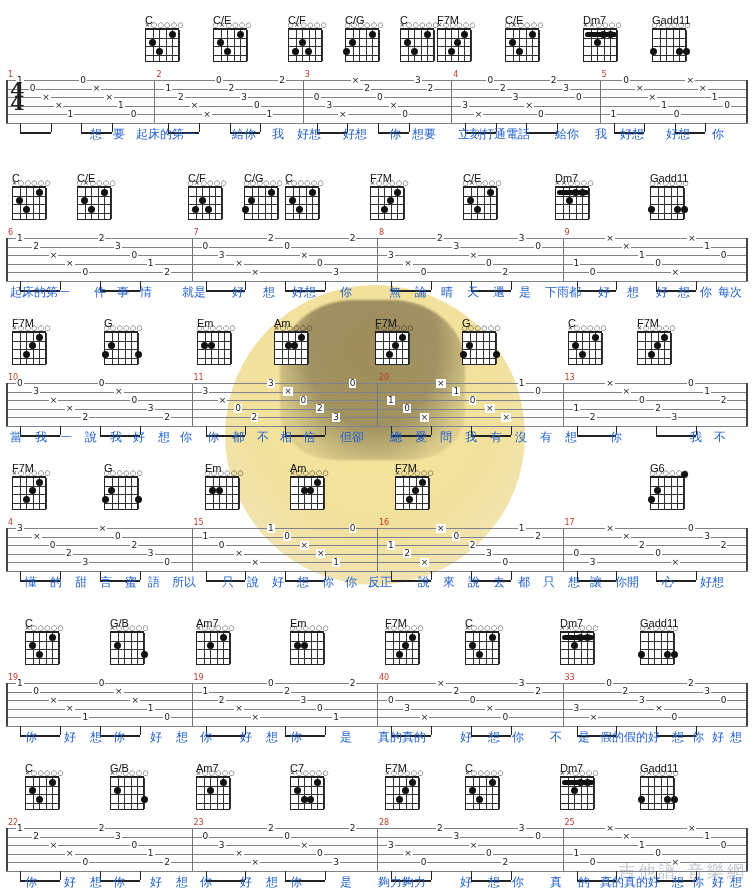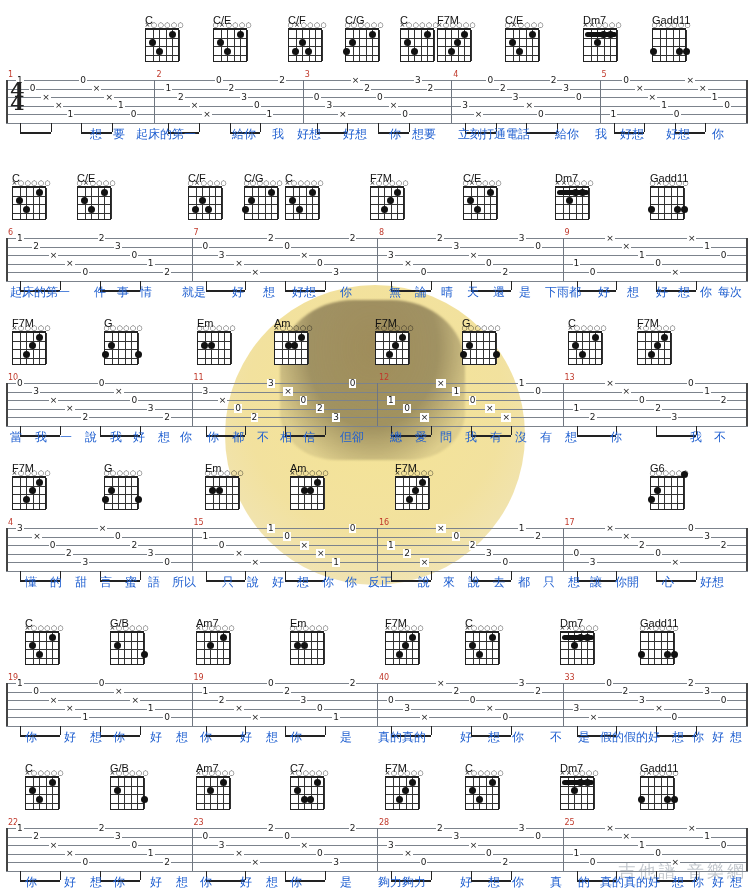--- a/index.html
+++ b/index.html
@@ -974,21 +974,21 @@
         <div class="sline" style="top: 25.5px;"></div>
         <div class="sline" style="top: 34px;"></div>
         <div class="sline" style="top: 42.5px;"></div>
         <div class="barthick" style="left: 0px; top: 0px; height: 42.5px;"></div>
         <div class="bar" style="left: 185.5px; top: 0px; height: 42.5px;"></div>
         <div class="bar" style="left: 371px; top: 0px; height: 42.5px;"></div>
         <div class="bar" style="left: 556.5px; top: 0px; height: 42.5px;"></div>
         <div class="barthick" style="left: 740px; top: 0px; height: 42.5px;"></div>
         <div class="measnum" style="left: 2px; top: -10px;">10</div>
         <div class="measnum" style="left: 187.5px; top: -10px;">11</div>
-        <div class="measnum" style="left: 373px; top: -10px;">12</div>
+        <div class="measnum" style="left: 373px; top: -10px;">20</div>
         <div class="measnum" style="left: 558.5px; top: -10px;">13</div>
         <div class="tnum" style="left: 10px; top: -4.5px;">0</div>
         <div class="tnum" style="left: 26.35px; top: 4px;">3</div>
         <div class="tx" style="left: 42.7px; top: 12.5px;">×</div>
         <div class="tx" style="left: 59.05px; top: 21px;">×</div>
         <div class="tnum" style="left: 75.4px; top: 29.5px;">2</div>
         <div class="tnum" style="left: 91.75px; top: -4.5px;">0</div>
         <div class="tx" style="left: 108.1px; top: 4px;">×</div>
         <div class="tnum" style="left: 124.45px; top: 12.5px;">0</div>
         <div class="tnum" style="left: 140.8px; top: 21px;">3</div>

